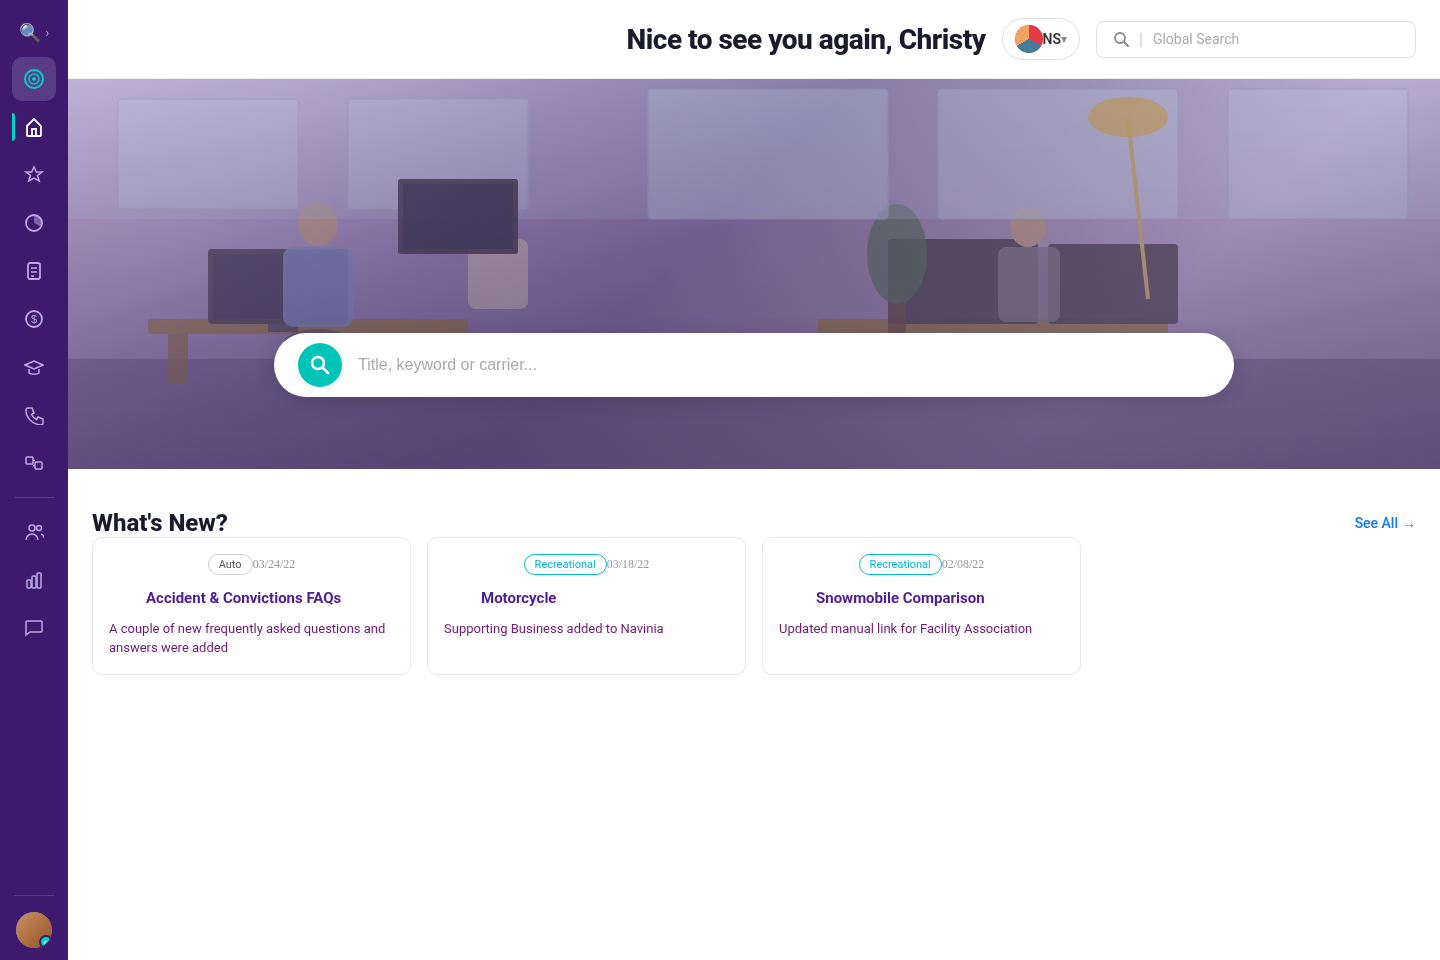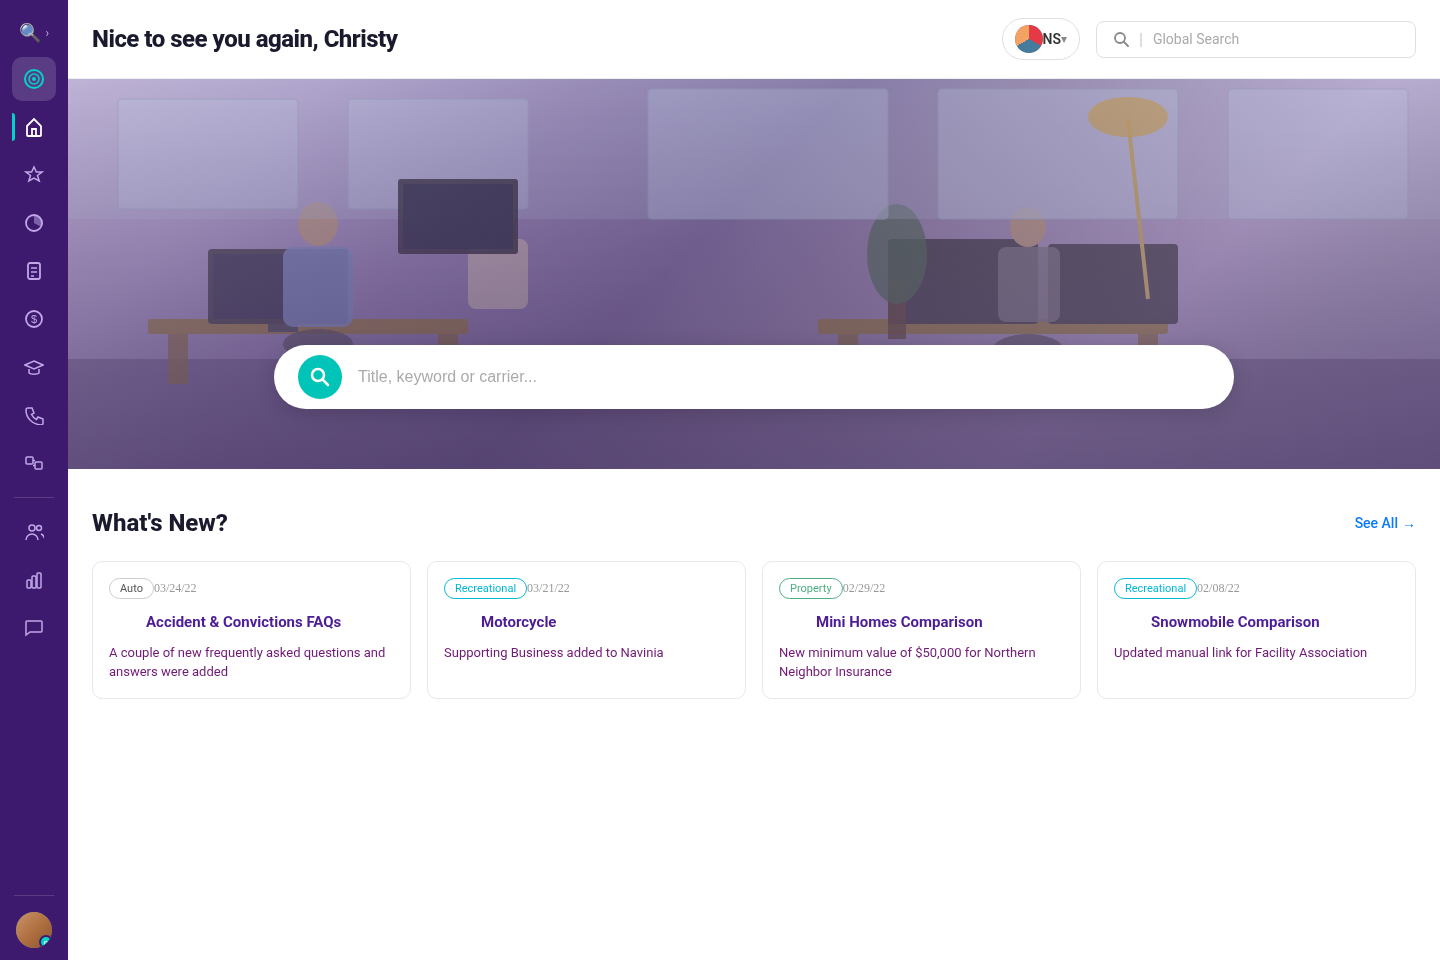--- a/index.html
+++ b/index.html
@@ -134,24 +134,25 @@
     .topbar {
       display: flex;
       align-items: center;
       padding: 18px 24px;
       background: #fff;
       border-bottom: 1px solid #eee;
       gap: 16px;
     }
     .page-title {
       flex: 1;
-      font-size: 24px;
+      font-size: 28px;
       font-weight: 800;
       color: #1a1a2e;
       letter-spacing: -0.5px;
+      text-align: right;
     }
     .ns-badge {
       display: flex;
       align-items: center;
       gap: 0;
       background: #fff;
       border: 1px solid #e0e0e0;
       border-radius: 24px;
       padding: 6px 12px;
       cursor: pointer;
@@ -232,21 +233,21 @@
         linear-gradient(to bottom, rgba(180,160,210,0.3) 0%, rgba(100,80,130,0.6) 100%);
     }
     
     .hero-overlay {
       position: absolute;
       inset: 0;
       background: linear-gradient(to bottom, rgba(150,130,180,0.2) 0%, rgba(80,60,110,0.5) 100%);
     }
     .hero-search-container {
       position: absolute;
-      bottom: 60px;
+      bottom: 72px;
       left: 50%;
       transform: translateX(-50%);
       width: 80%;
       max-width: 960px;
     }
     .hero-search-bar {
       display: flex;
       align-items: center;
       background: white;
       border-radius: 50px;
@@ -285,21 +286,20 @@
 
     
     .content-area {
       padding: 40px 24px 24px;
       background: #fff;
     }
     .section-header {
       display: flex;
       align-items: center;
       justify-content: space-between;
-      margin-bottom: 24px;
     }
     .section-title {
       font-size: 24px;
       font-weight: 800;
       color: #1a1a2e;
     }
     .see-all-link {
       color: #0a7aff;
       font-size: 14px;
       font-weight: 500;
@@ -320,21 +320,21 @@
       background: #fff;
       border: 1px solid #e8e8e8;
       border-radius: 10px;
       padding: 16px;
       cursor: pointer;
       transition: box-shadow 0.15s;
     }
     .card-header {
       display: flex;
       align-items: center;
-      justify-content: flex-start;
+      justify-content: center;
       margin-bottom: 14px;
     }
     .card-badge {
       display: inline-block;
       padding: 3px 10px;
       border: 1px solid #ccc;
       border-radius: 20px;
       font-size: 11px;
       color: #555;
       background: #fff;
@@ -575,32 +575,24 @@
       <div class="card-header">
         <span class="card-badge ">Auto</span>
         <span class="card-date">03/24/22</span>
       </div>
       <div class="card-title">Accident &amp; Convictions FAQs</div>
       <div class="card-desc">A couple of new frequently asked questions and answers were added</div>
     </div>
         <div class="news-card">
       <div class="card-header">
         <span class="card-badge recreational">Recreational</span>
-        <span class="card-date">03/21/22</span>
+        <span class="card-date">03/18/22</span>
       </div>
       <div class="card-title">Motorcycle</div>
       <div class="card-desc">Supporting Business added to Navinia</div>
-    </div>
-        <div class="news-card">
-      <div class="card-header">
-        <span class="card-badge property">Property</span>
-        <span class="card-date">02/29/22</span>
-      </div>
-      <div class="card-title">Mini Homes Comparison</div>
-      <div class="card-desc">New minimum value of $50,000 for Northern Neighbor Insurance</div>
     </div>
         <div class="news-card">
       <div class="card-header">
         <span class="card-badge recreational">Recreational</span>
         <span class="card-date">02/08/22</span>
       </div>
       <div class="card-title">Snowmobile Comparison</div>
       <div class="card-desc">Updated manual link for Facility Association</div>
     </div>
       </div>

